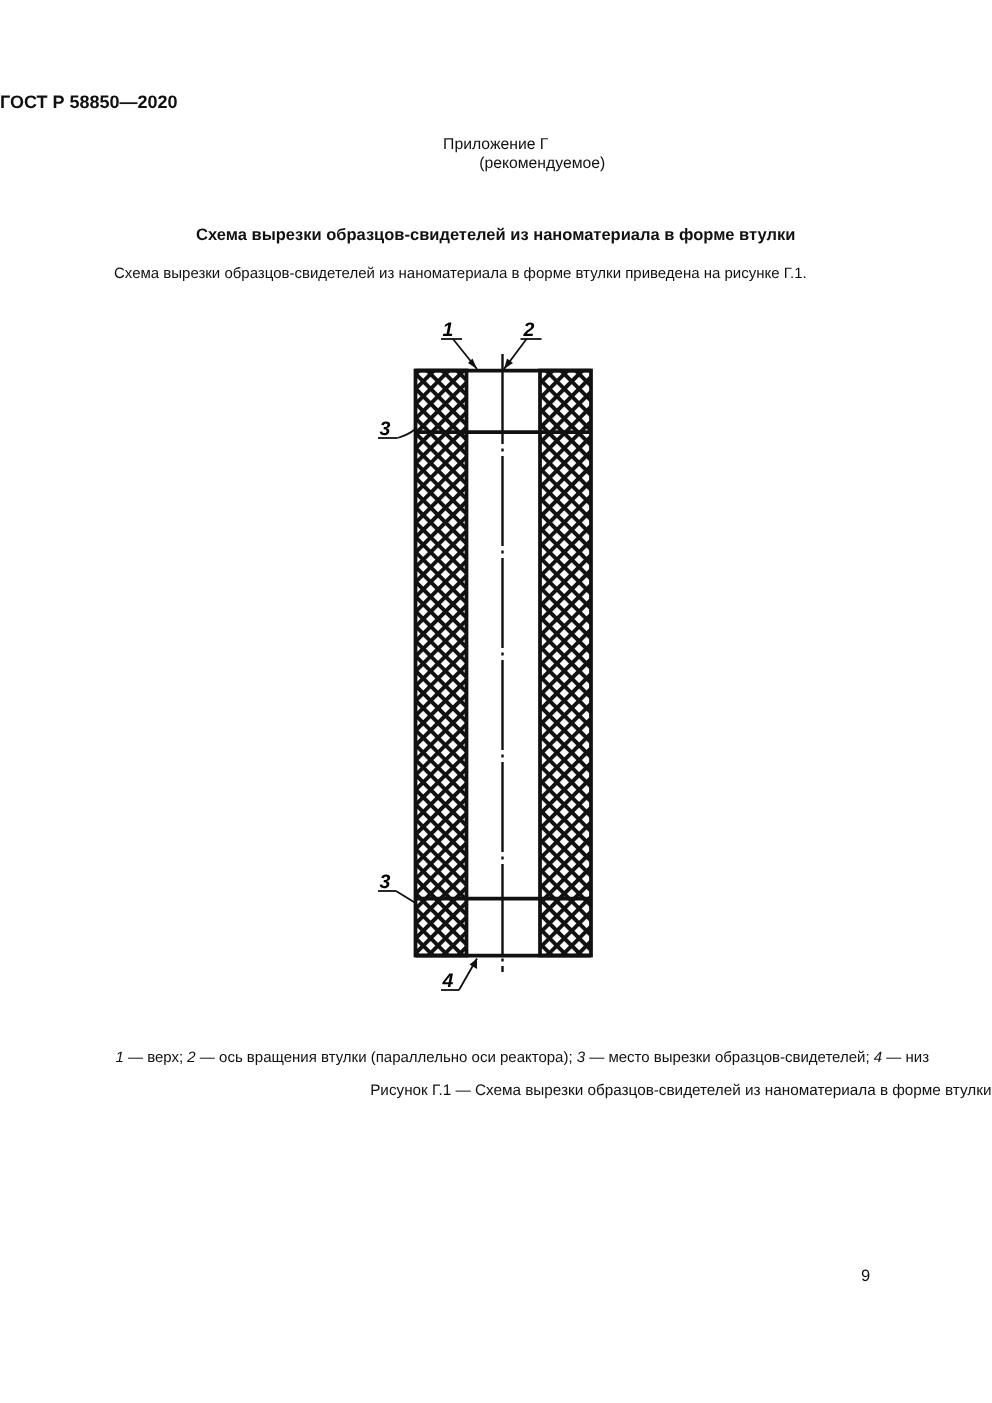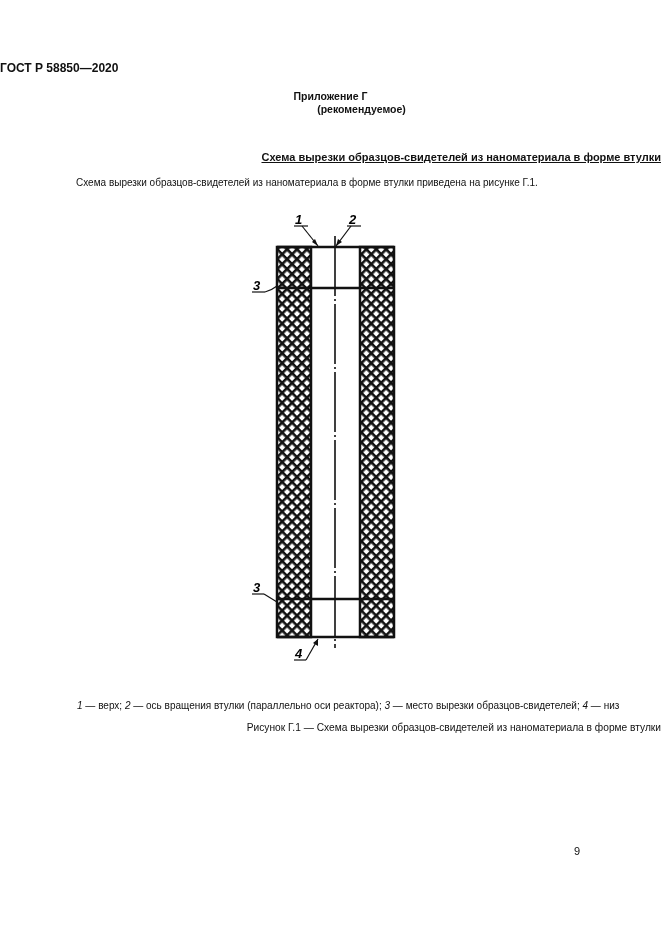--- a/index.html
+++ b/index.html
@@ -1,23 +1,23 @@
 <!DOCTYPE html>
 <html><head>
 <meta charset="utf-8">
 <style>
   html, body { margin: 0; padding: 0; background: #ffffff; }
   body { width: 661px; height: 935px; position: relative; overflow: hidden;
          font-family: "Liberation Sans", sans-serif; color: #111; }
   .abs { position: absolute; }
   .std { left: 0; width: 583px; top: 61px; text-align: left; font-weight: bold; font-size: 12px; }
-  .annex { left: 0; width: 661px; text-align: center; font-weight: bold; font-size: 10.5px; }
+  .annex { left: 0; width: 661px; text-align: center; font-weight: normal; font-size: 10.5px; }
   .annex-title { top: 90px; }
   .annex-sub { top: 103px; margin-left: 31px; }
-  .heading { left: 0; width: 661px; top: 151px; text-align: right; font-weight: bold; font-size: 11px; text-decoration: underline; }
+  .heading { left: 0; width: 661px; top: 151px; text-align: center; font-weight: bold; font-size: 11px; }
   .intro { left: 76px; top: 177px; font-size: 10px; }
   .legend { left: 77px; top: 700px; font-size: 10px; white-space: nowrap; }
   .legend i { font-style: italic; }
   .caption { left: 0; width: 661px; top: 722px; text-align: right; font-size: 10.2px; }
   .pagenum { left: 574px; top: 845px; font-size: 11px; }
   svg.fig { position: absolute; left: 0; top: 0; }
   .lbl { font-family: "Liberation Sans", sans-serif; font-style: italic; font-weight: bold; font-size: 13px; }
 </style>
 </head>
 <body>

